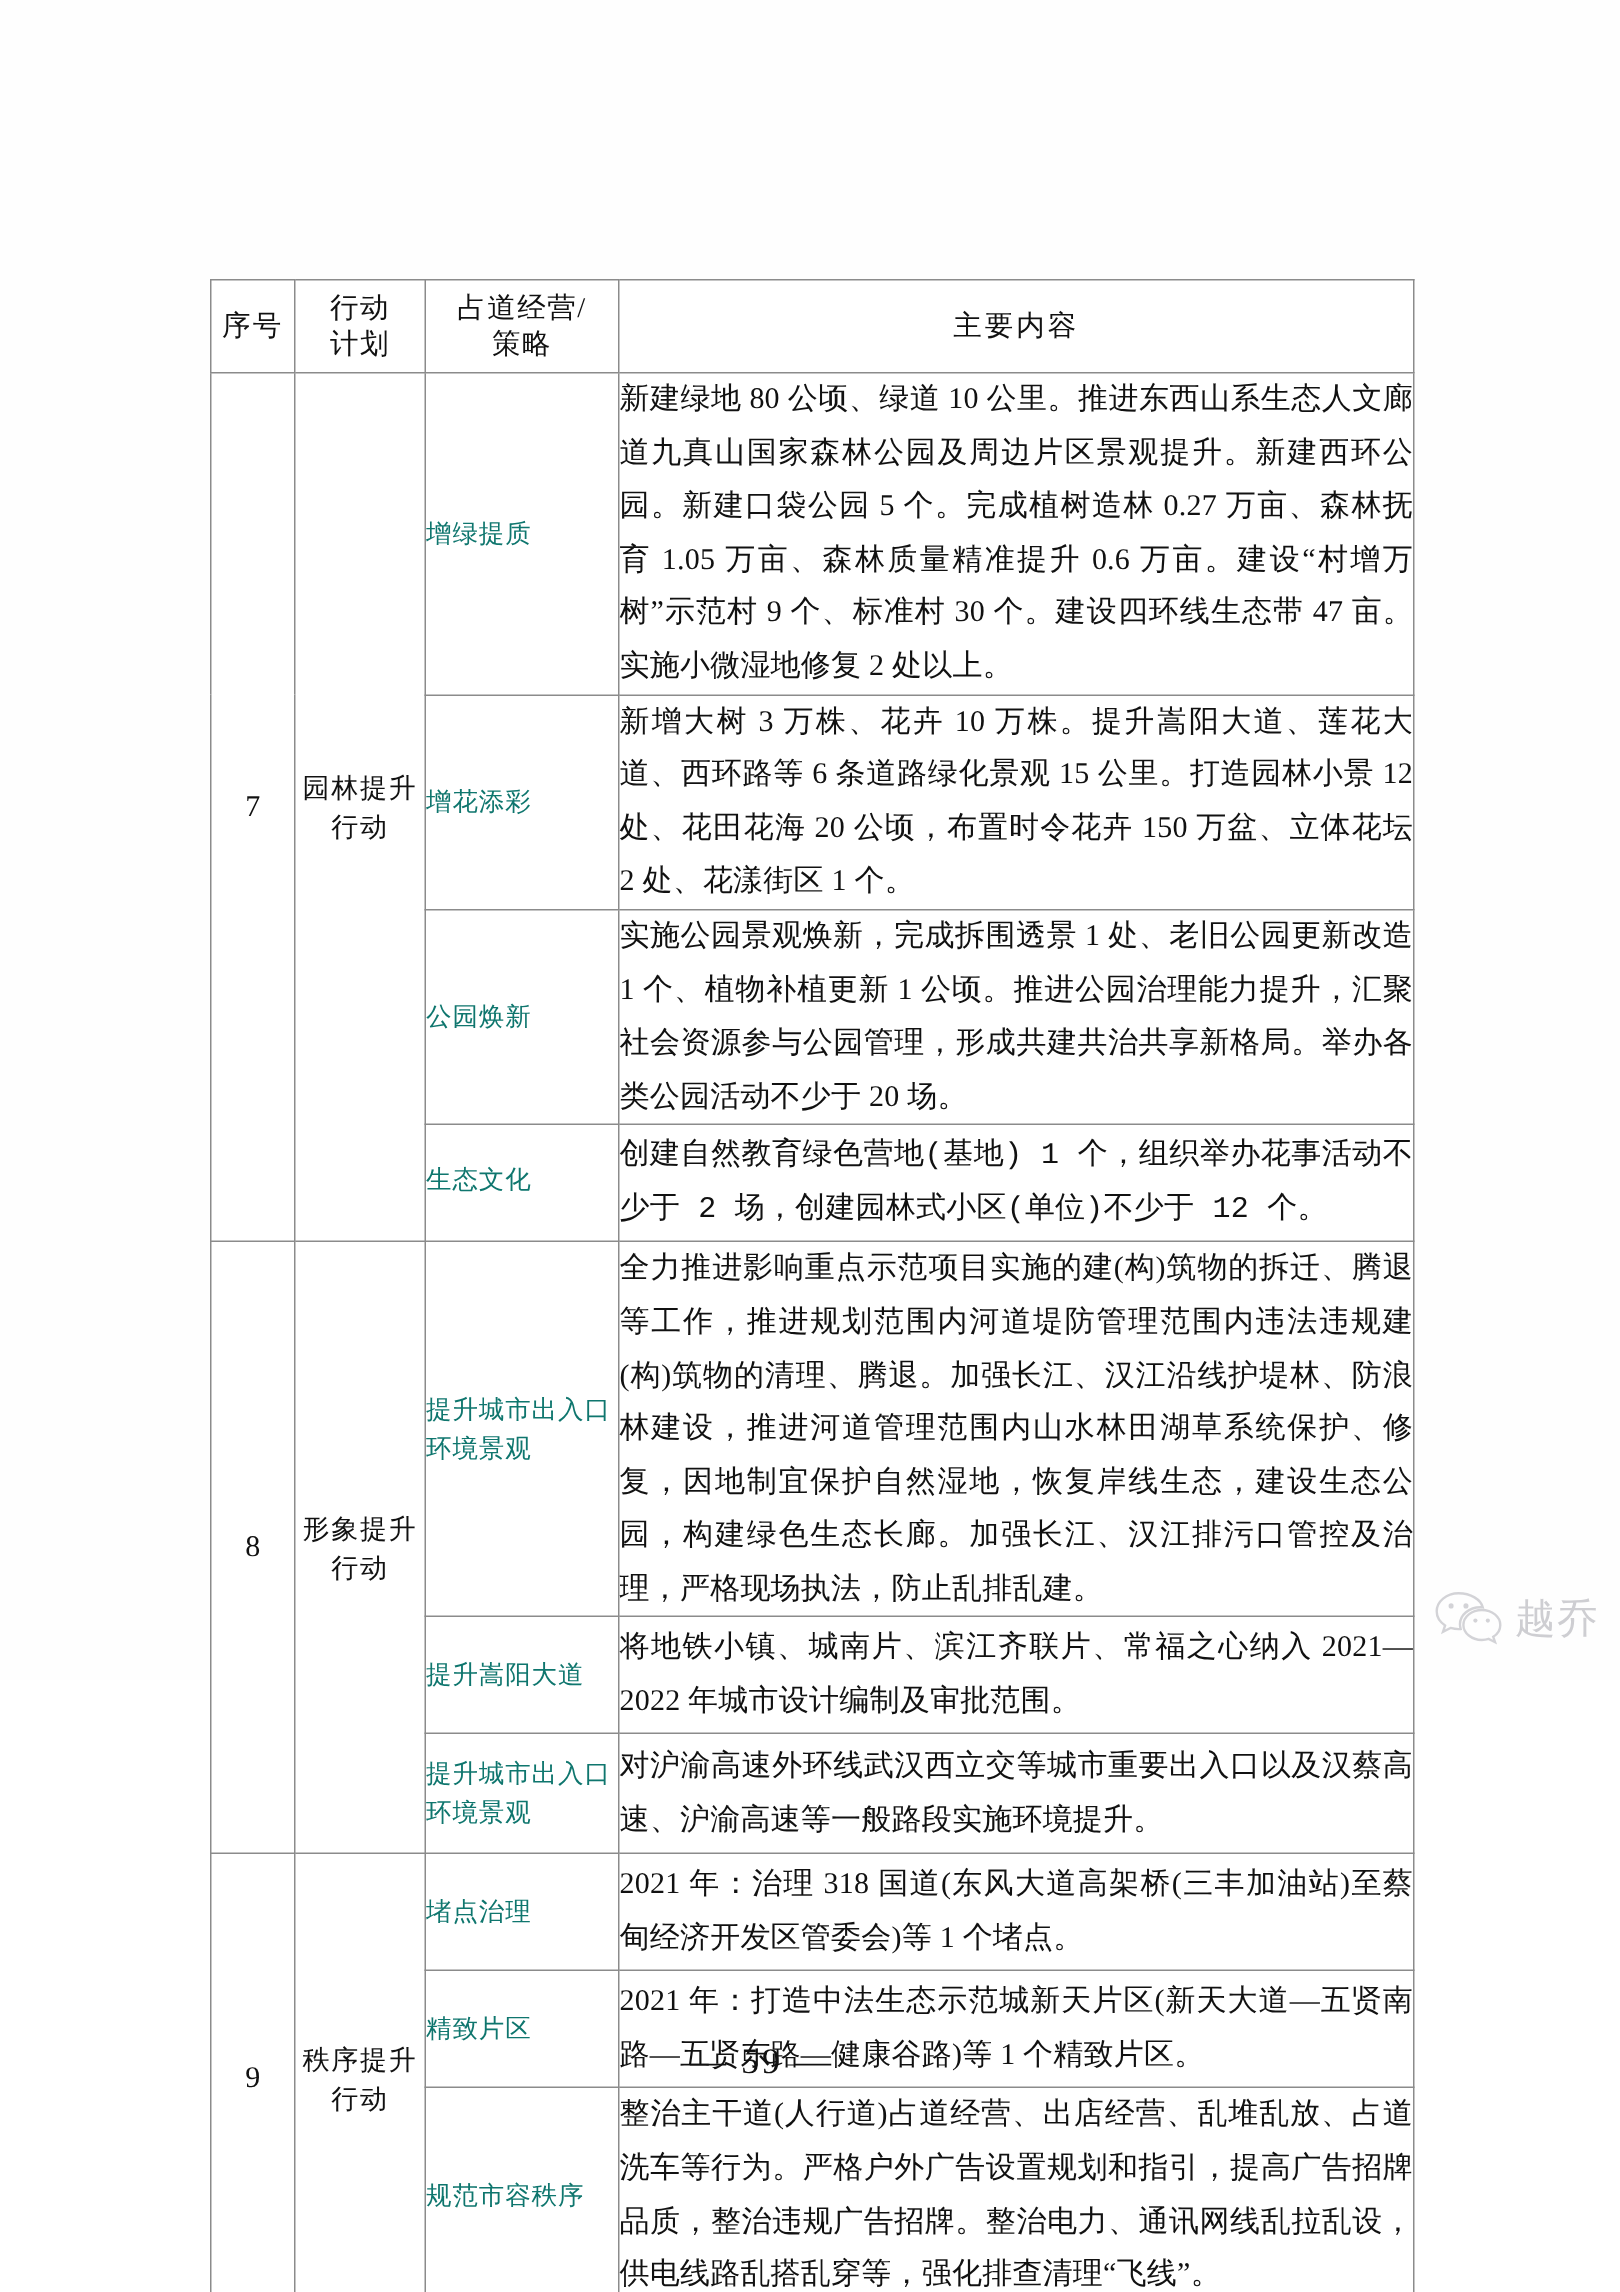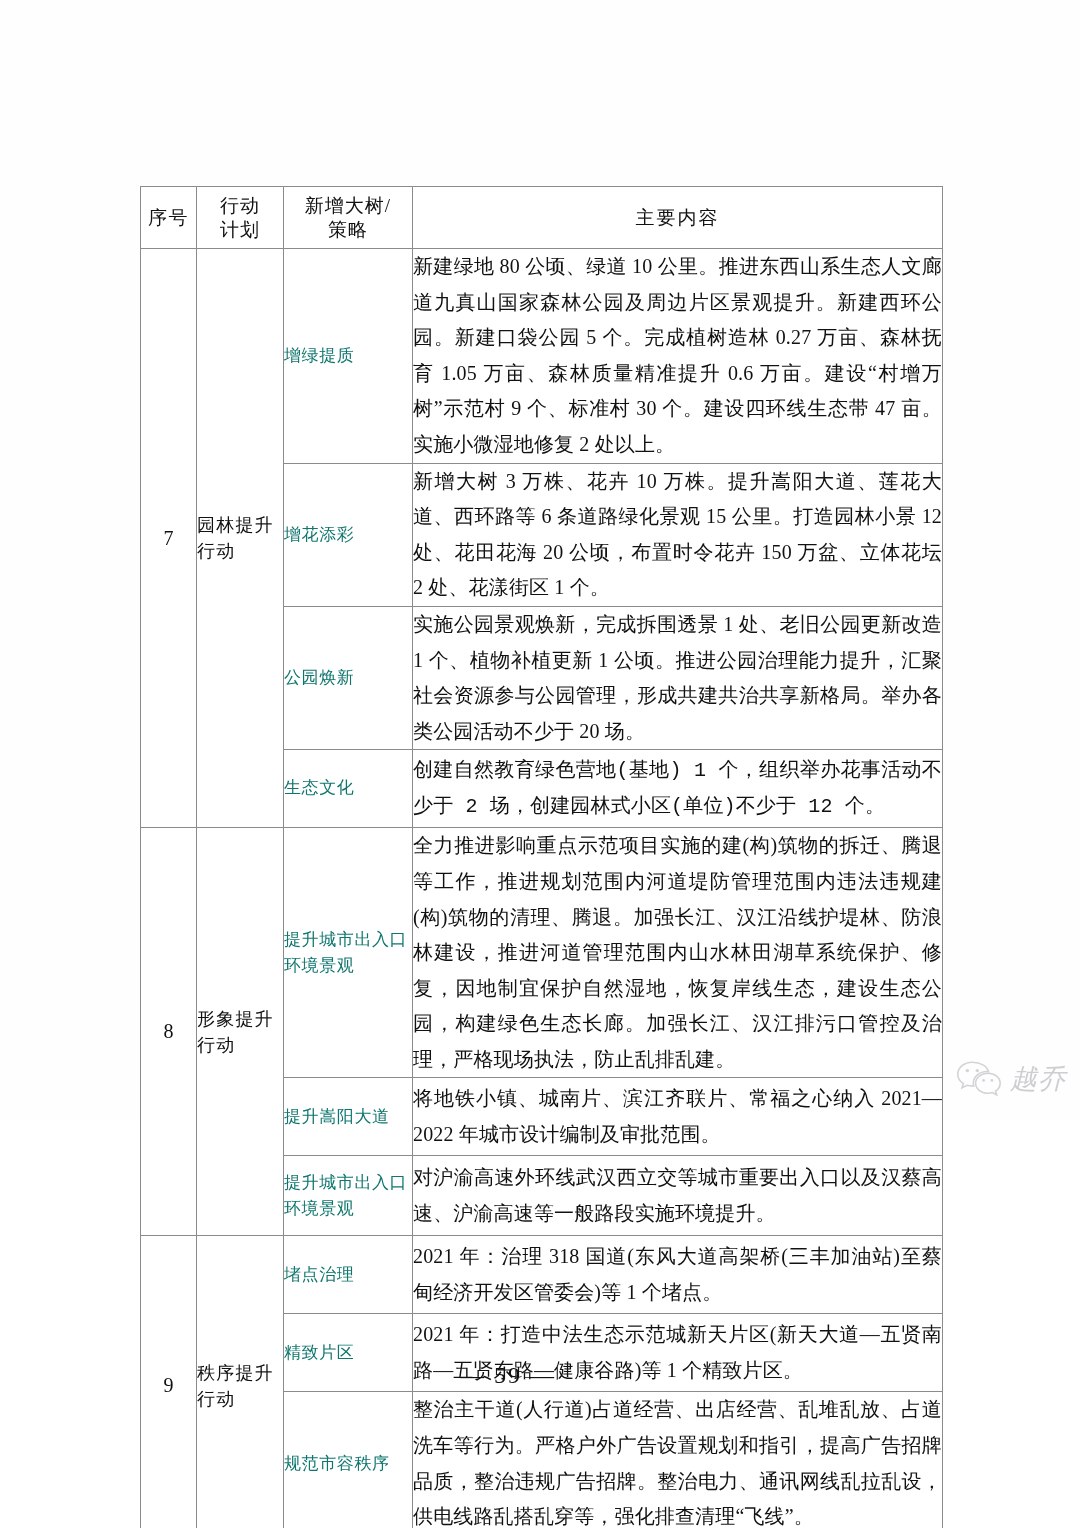--- a/index.html
+++ b/index.html
@@ -63,20 +63,21 @@
   .hdr-main { letter-spacing: 2px; }
 
   
   .seq-cell {
     text-align: center;
     font-size: 20px;
     font-family: "Liberation Serif", "DejaVu Serif", serif;
     color: #111;
   }
   .plan-cell {
+    text-align: center;
     font-size: 18px;
     line-height: 1.45;
     letter-spacing: 1.2px;
     padding: 0 6px;
     color: #111;
   }
   .proj-cell {
     font-size: 17px;
     line-height: 1.5;
     letter-spacing: 0.6px;
@@ -123,21 +124,20 @@
 
   
   #watermark {
     position: absolute;
     right: 14px;
     bottom: 22px;
     display: flex;
     align-items: center;
     gap: 8px;
     opacity: 0.42;
-    font-style: italic;
   }
   #watermark .wm-text {
     font-size: 27px;
     color: #8e8e96;
     font-family: "Liberation Sans", sans-serif;
     letter-spacing: 1px;
   }
   #watermark svg { display: block; }
 </style>
 </head>
@@ -153,21 +153,21 @@
         <col class="c-main">
     </colgroup>
     <thead>
       <tr class="r-head">
         <th class="hdr-cell">序号</th>
         <th class="hdr-cell two-line">
           <div>行动</div>
           <div>计划</div>
         </th>
         <th class="hdr-cell two-line">
-          <div>新增大树/</div>
+          <div>占道经营/</div>
           <div>策略</div>
         </th>
         <th class="hdr-cell hdr-main">主要内容</th>
       </tr>
     </thead>
     <tbody>
 
       <tr class="r-7a">
         <td class="seq-cell" rowspan="4">7</td>
         <td class="plan-cell" rowspan="4">

